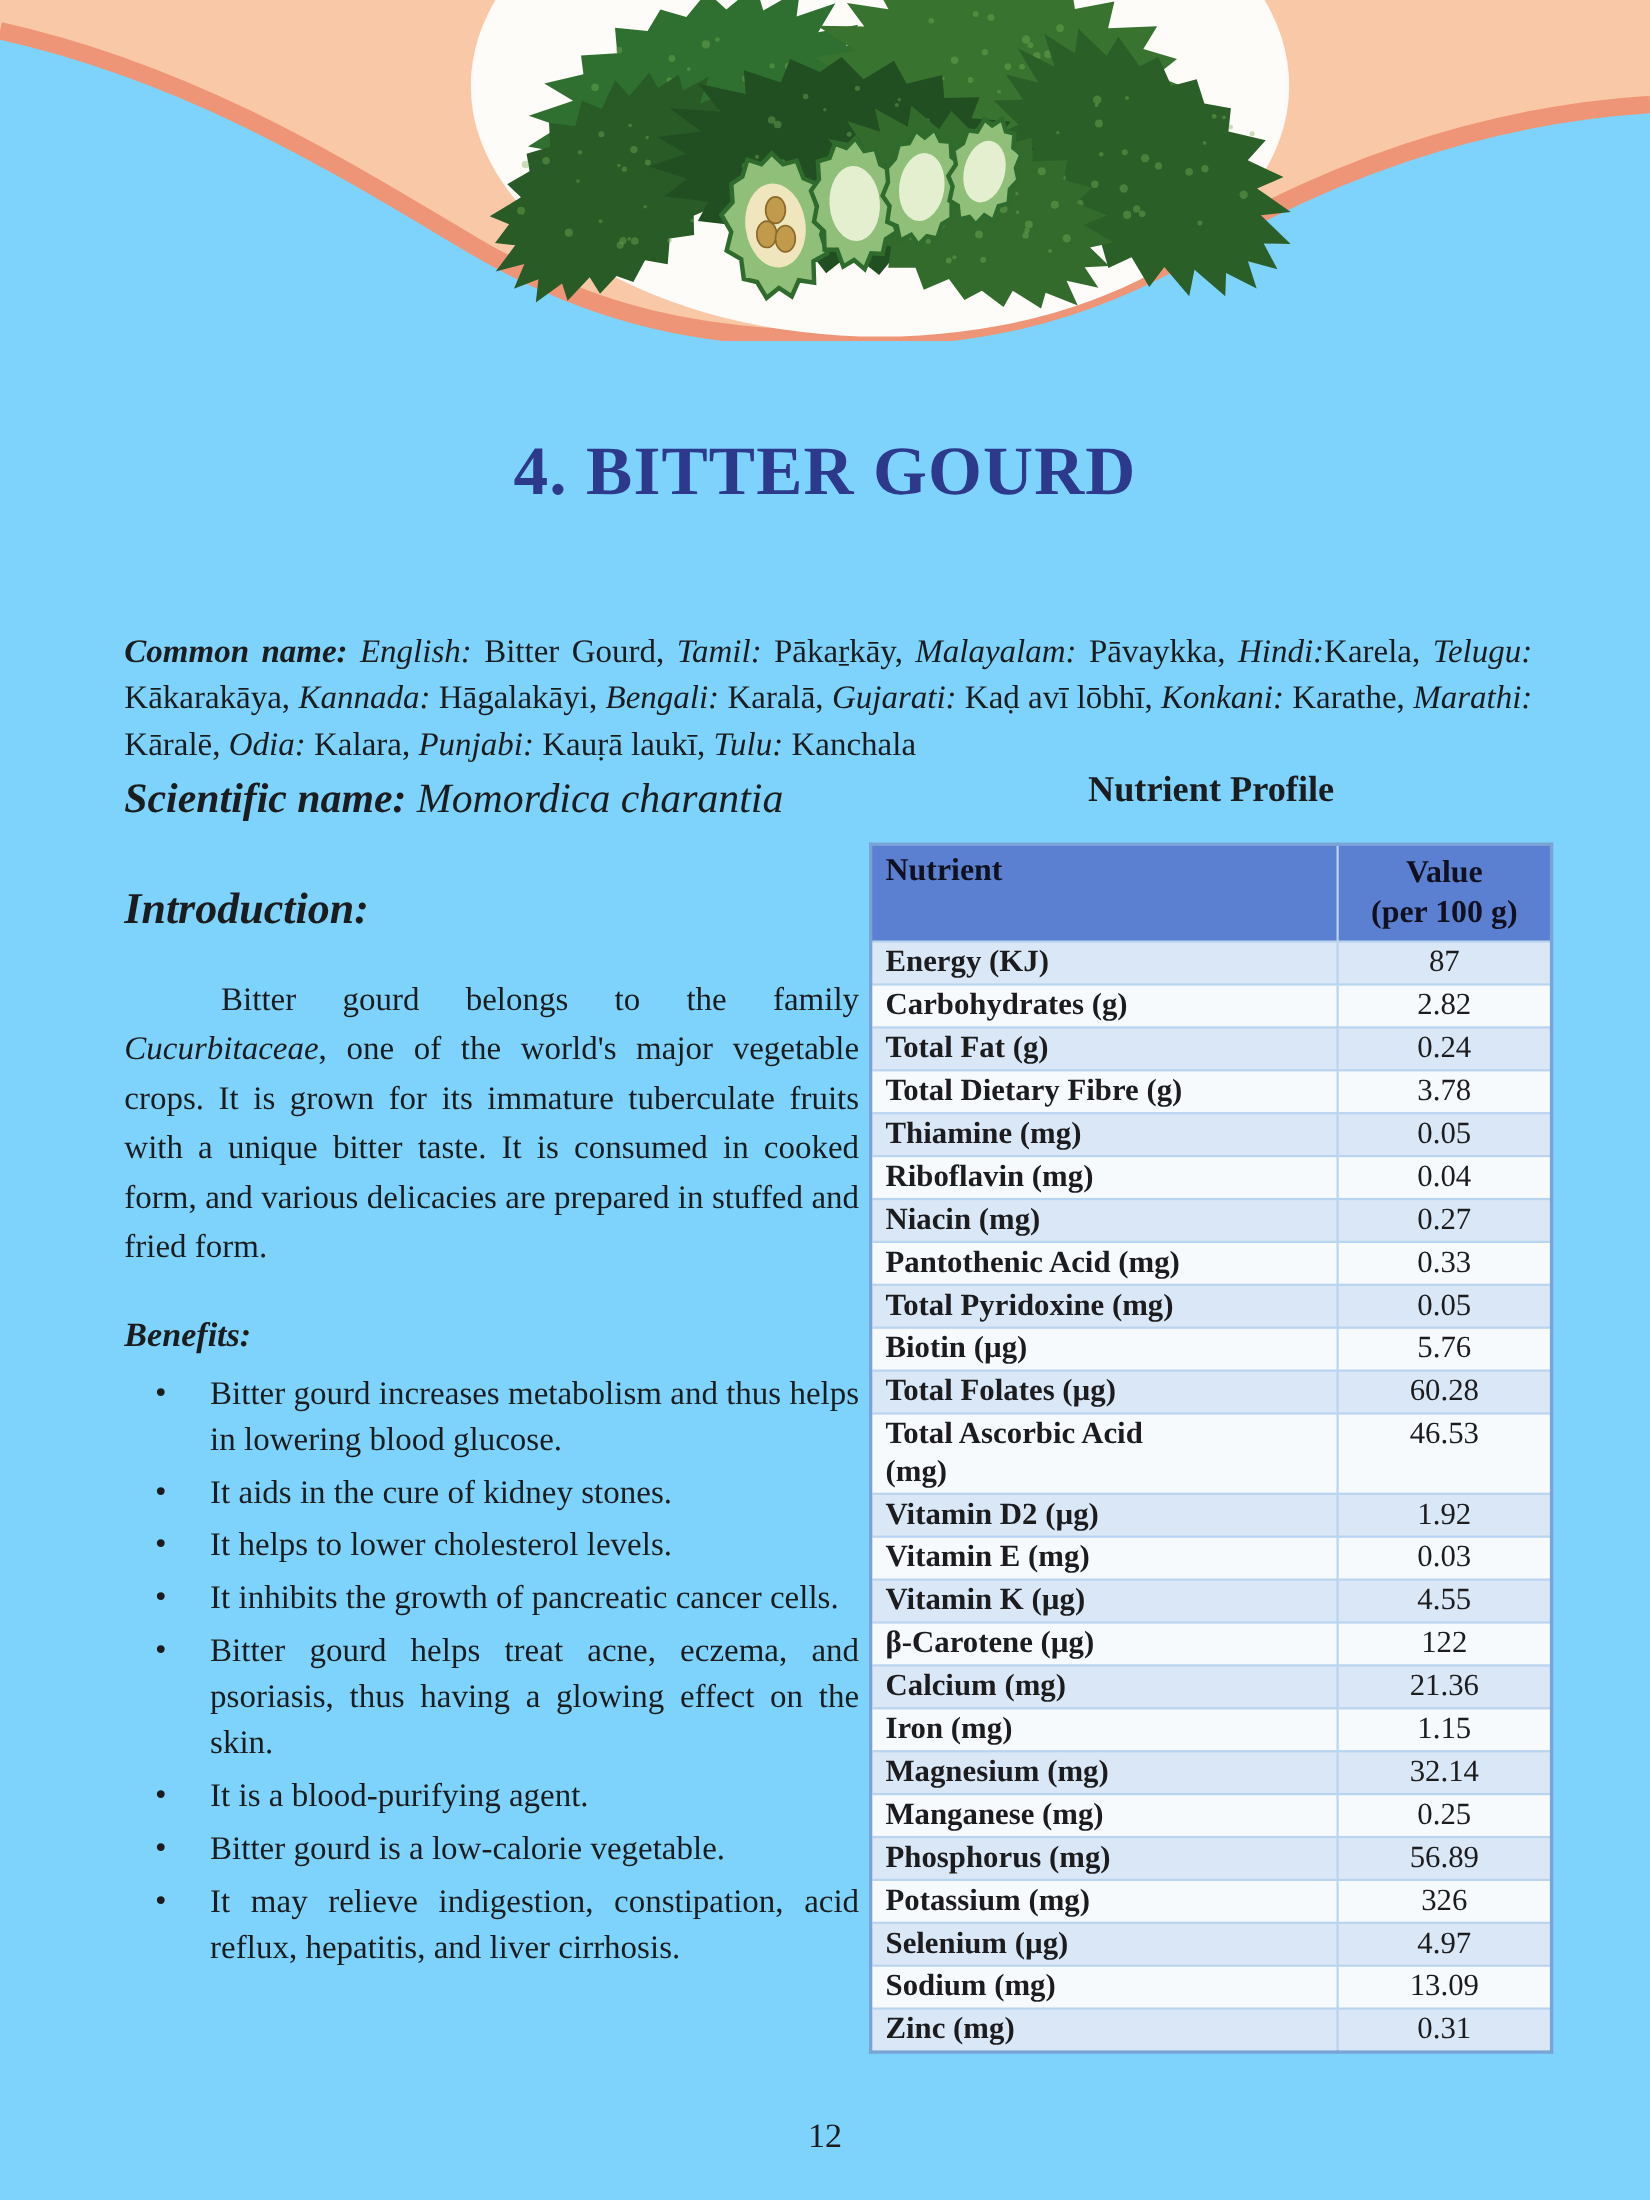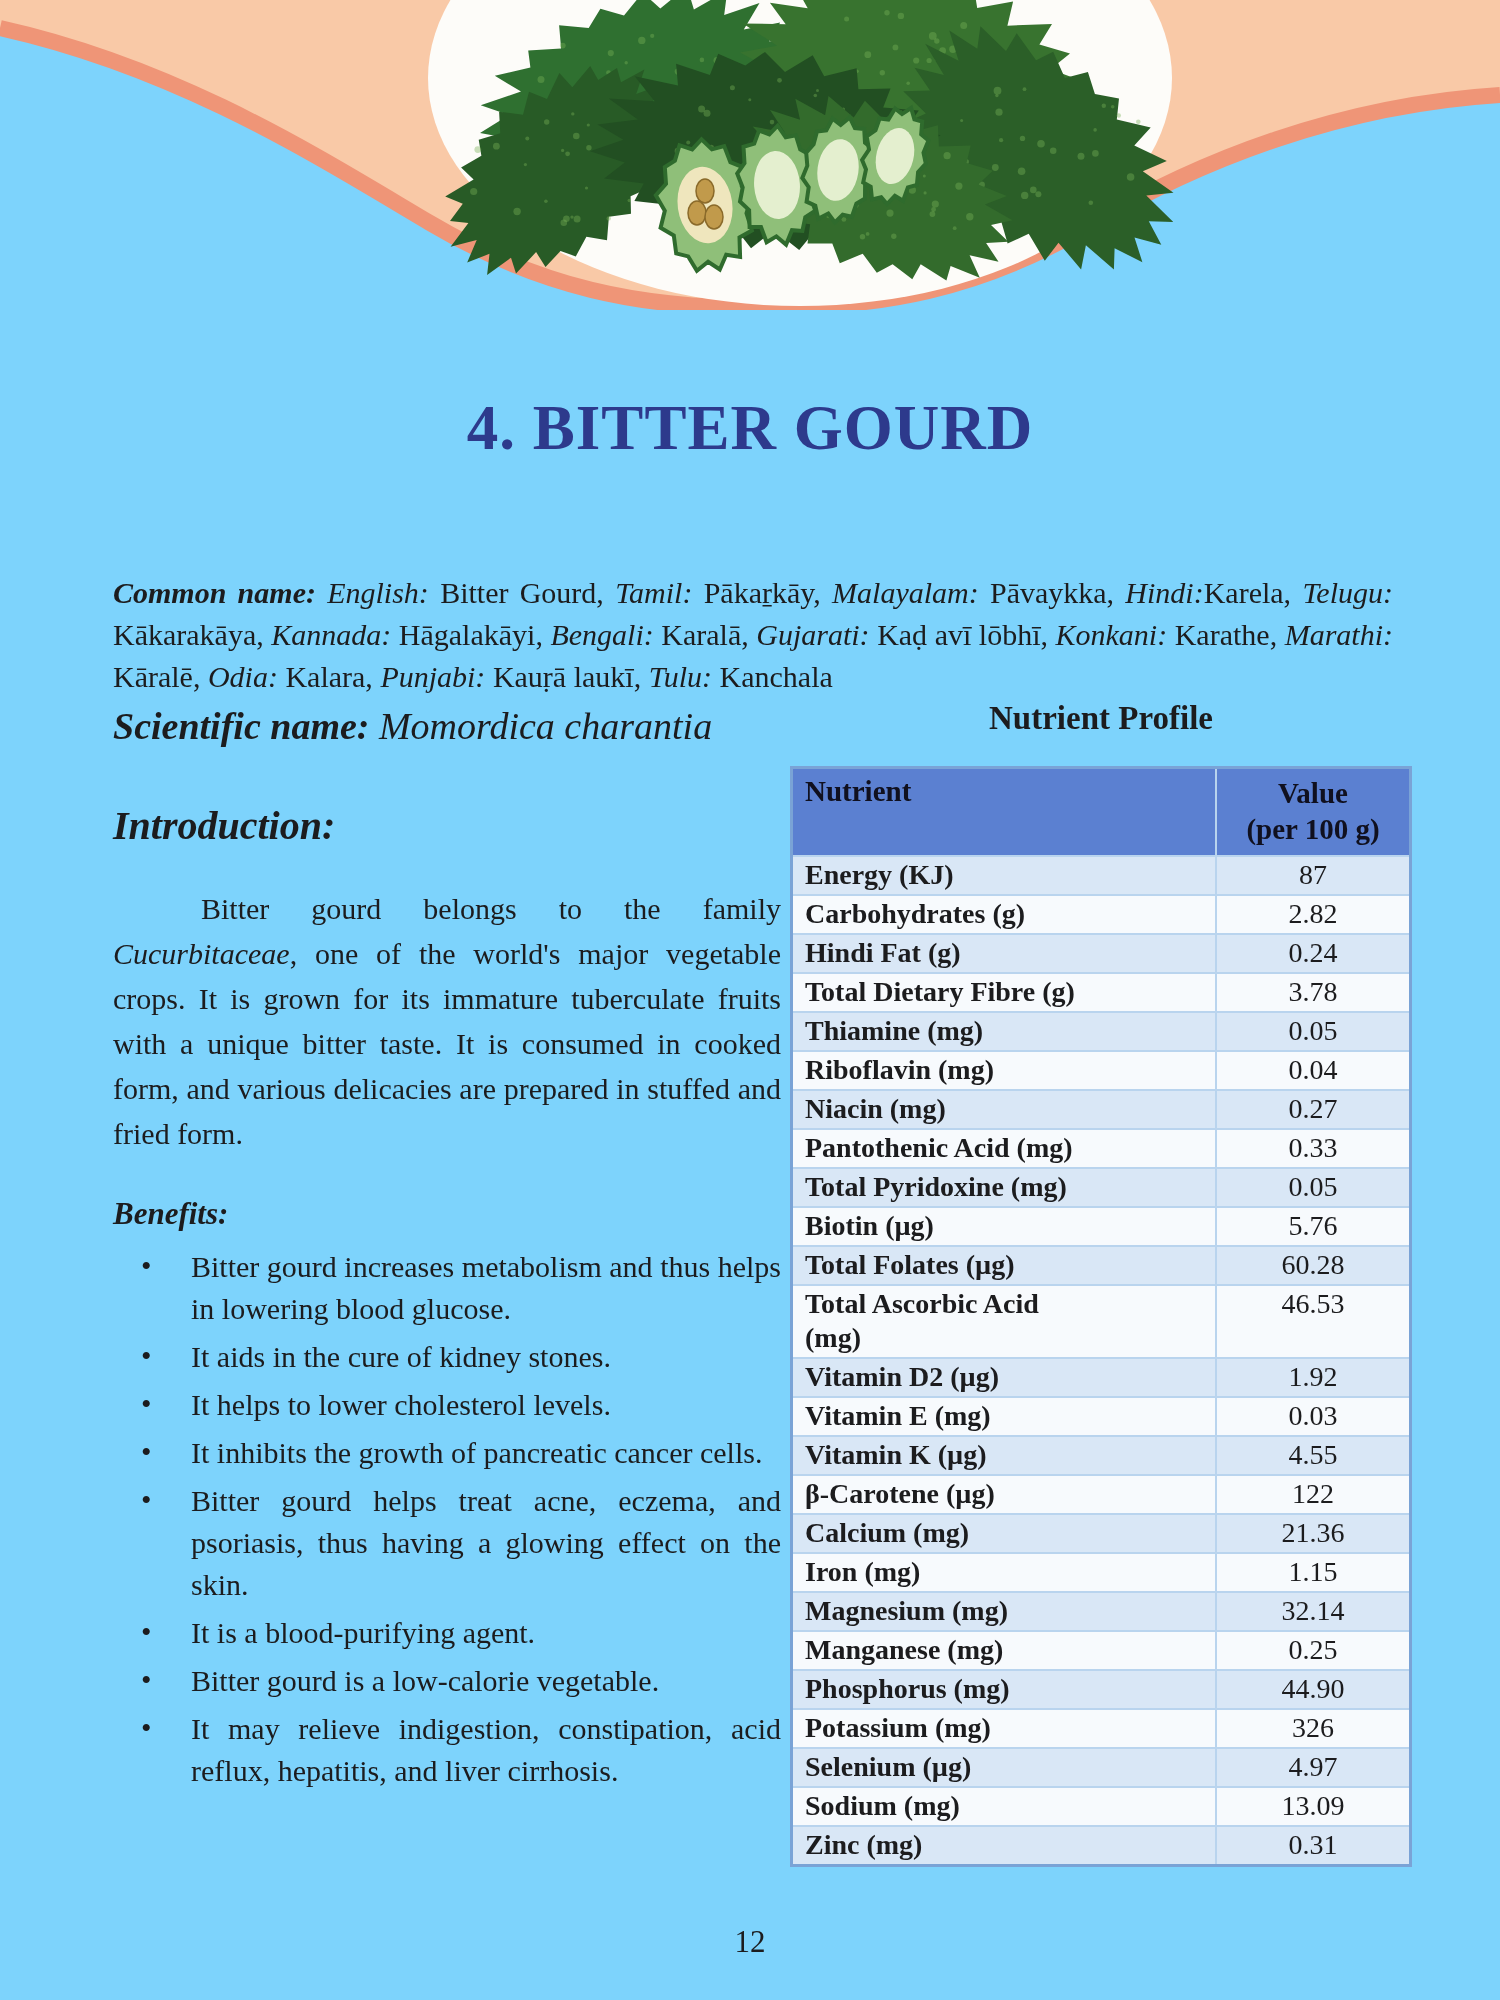--- a/index.html
+++ b/index.html
@@ -259,21 +259,21 @@
     <tbody>
         <tr>
           <td class="n">Energy (KJ)</td>
           <td class="v">87</td>
         </tr>
         <tr>
           <td class="n">Carbohydrates (g)</td>
           <td class="v">2.82</td>
         </tr>
         <tr>
-          <td class="n">Hindi Fat (g)</td>
+          <td class="n">Total Fat (g)</td>
           <td class="v">0.24</td>
         </tr>
         <tr>
           <td class="n">Total Dietary Fibre (g)</td>
           <td class="v">3.78</td>
         </tr>
         <tr>
           <td class="n">Thiamine (mg)</td>
           <td class="v">0.05</td>
         </tr>
@@ -333,21 +333,21 @@
         <tr>
           <td class="n">Magnesium (mg)</td>
           <td class="v">32.14</td>
         </tr>
         <tr>
           <td class="n">Manganese (mg)</td>
           <td class="v">0.25</td>
         </tr>
         <tr>
           <td class="n">Phosphorus (mg)</td>
-          <td class="v">44.90</td>
+          <td class="v">56.89</td>
         </tr>
         <tr>
           <td class="n">Potassium (mg)</td>
           <td class="v">326</td>
         </tr>
         <tr>
           <td class="n">Selenium (µg)</td>
           <td class="v">4.97</td>
         </tr>
         <tr>

